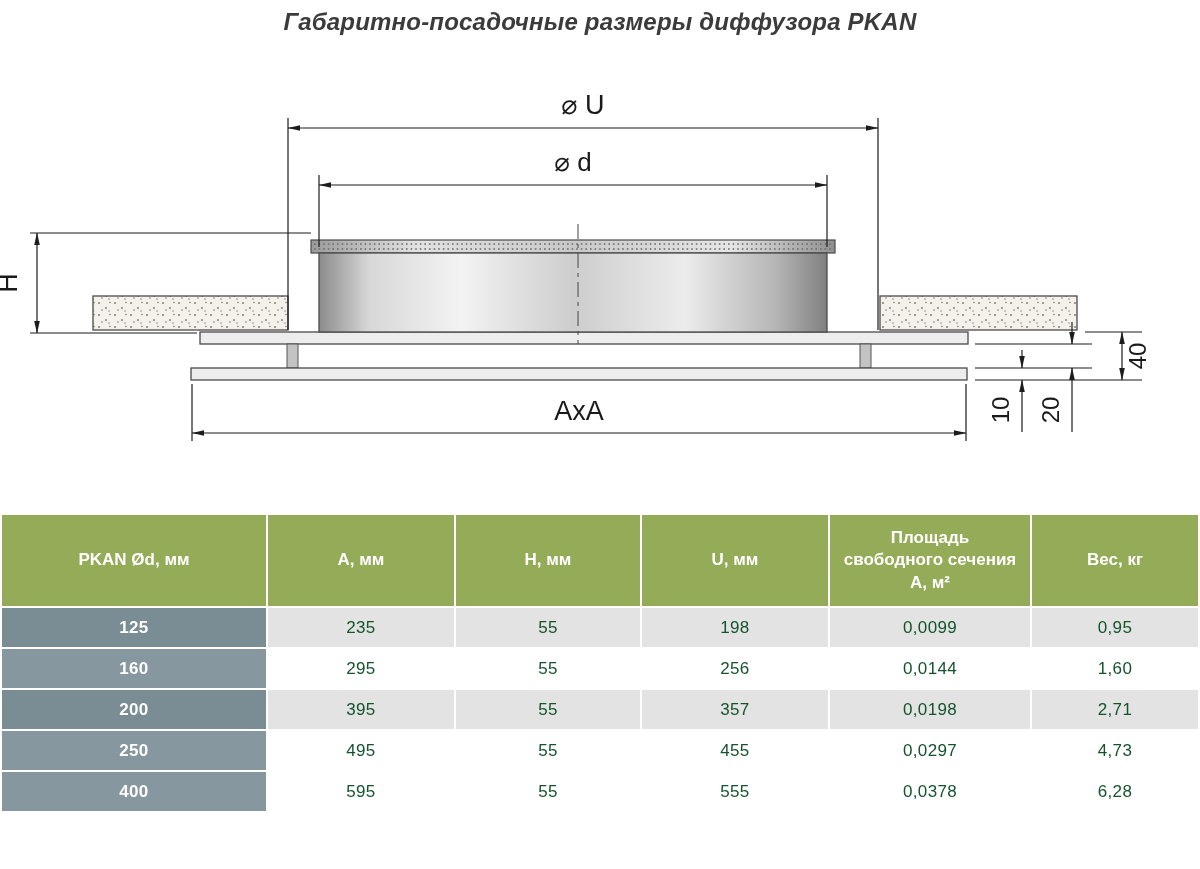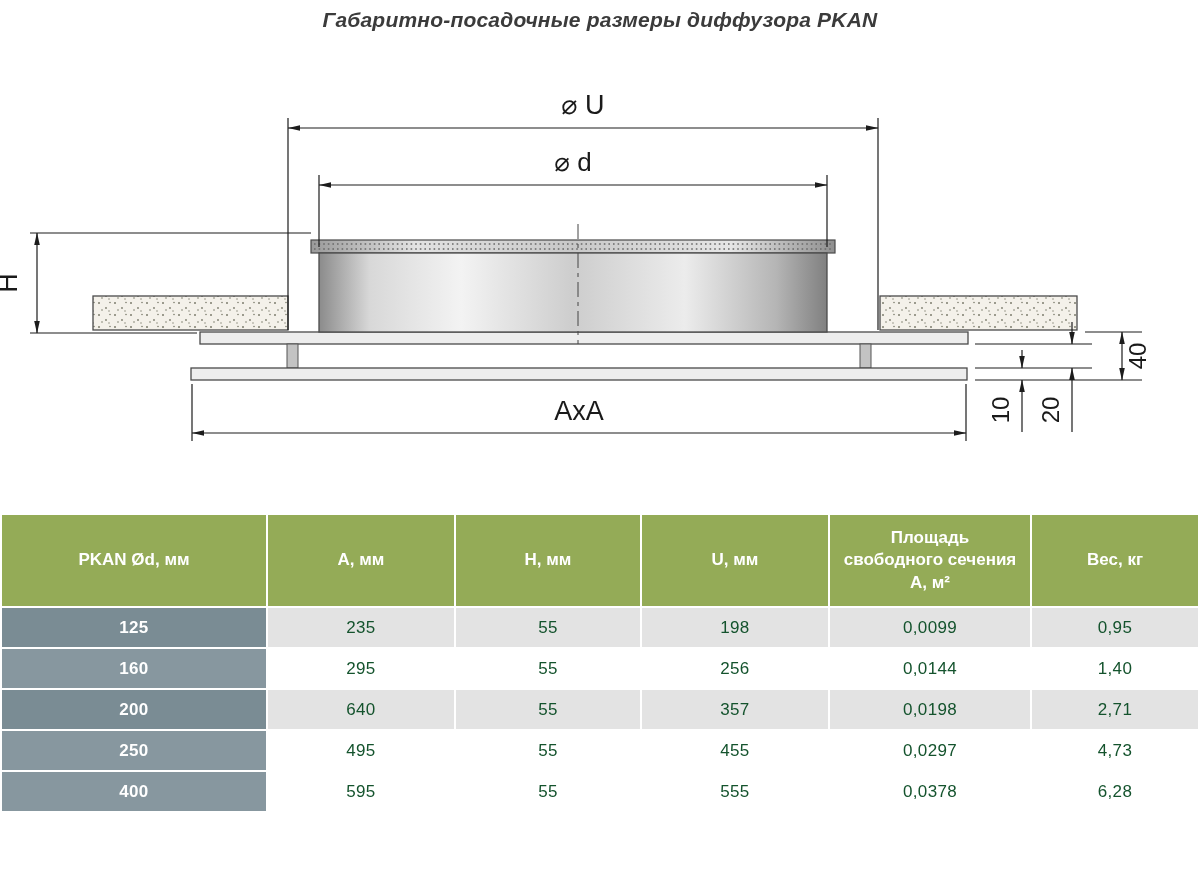--- a/index.html
+++ b/index.html
@@ -1,20 +1,20 @@
 <!DOCTYPE html>
 <html><head>
 <meta charset="utf-8">
 <style>
   * { margin:0; padding:0; box-sizing:border-box; }
   html,body { background:#ffffff; }
   body { width:1200px; height:869px; font-family:"Liberation Sans",sans-serif; }
   .page { position:relative; width:1200px; height:869px; background:#fff; overflow:hidden; }
   .title { position:absolute; top:8px; left:0; width:100%; text-align:center;
-           font-size:21px; font-style:italic; font-weight:600; color:#3b3b3b; letter-spacing:.2px; }
+           font-size:24px; font-style:italic; font-weight:600; color:#3b3b3b; letter-spacing:.2px; }
   svg.diagram { position:absolute; top:0; left:0; }
   .table-wrap { position:absolute; top:513px; left:0; width:1200px; }
   table.dims { width:100%; border-collapse:separate; border-spacing:2px; table-layout:fixed; }
   table.dims th { background:#94ab57; color:#fff; font-size:17px; font-weight:600;
                   height:86px; text-align:center; vertical-align:middle; line-height:1.32; padding:12px 10px; }
   table.dims td { height:39px; text-align:center; vertical-align:middle;
                   font-size:17px; color:#14532d; letter-spacing:.3px; }
   tr.odd  td { background:#e3e3e3; }
   tr.even td { background:#ffffff; }
   td.rowhead { color:#ffffff !important; font-weight:700; }
@@ -155,25 +155,25 @@
           <td>198</td>
           <td>0,0099</td>
           <td>0,95</td>
         </tr>
         <tr class="even">
           <td class="rowhead">160</td>
           <td>295</td>
           <td>55</td>
           <td>256</td>
           <td>0,0144</td>
-          <td>1,40</td>
+          <td>1,60</td>
         </tr>
         <tr class="odd">
           <td class="rowhead">200</td>
-          <td>640</td>
+          <td>395</td>
           <td>55</td>
           <td>357</td>
           <td>0,0198</td>
           <td>2,71</td>
         </tr>
         <tr class="even">
           <td class="rowhead">250</td>
           <td>495</td>
           <td>55</td>
           <td>455</td>

